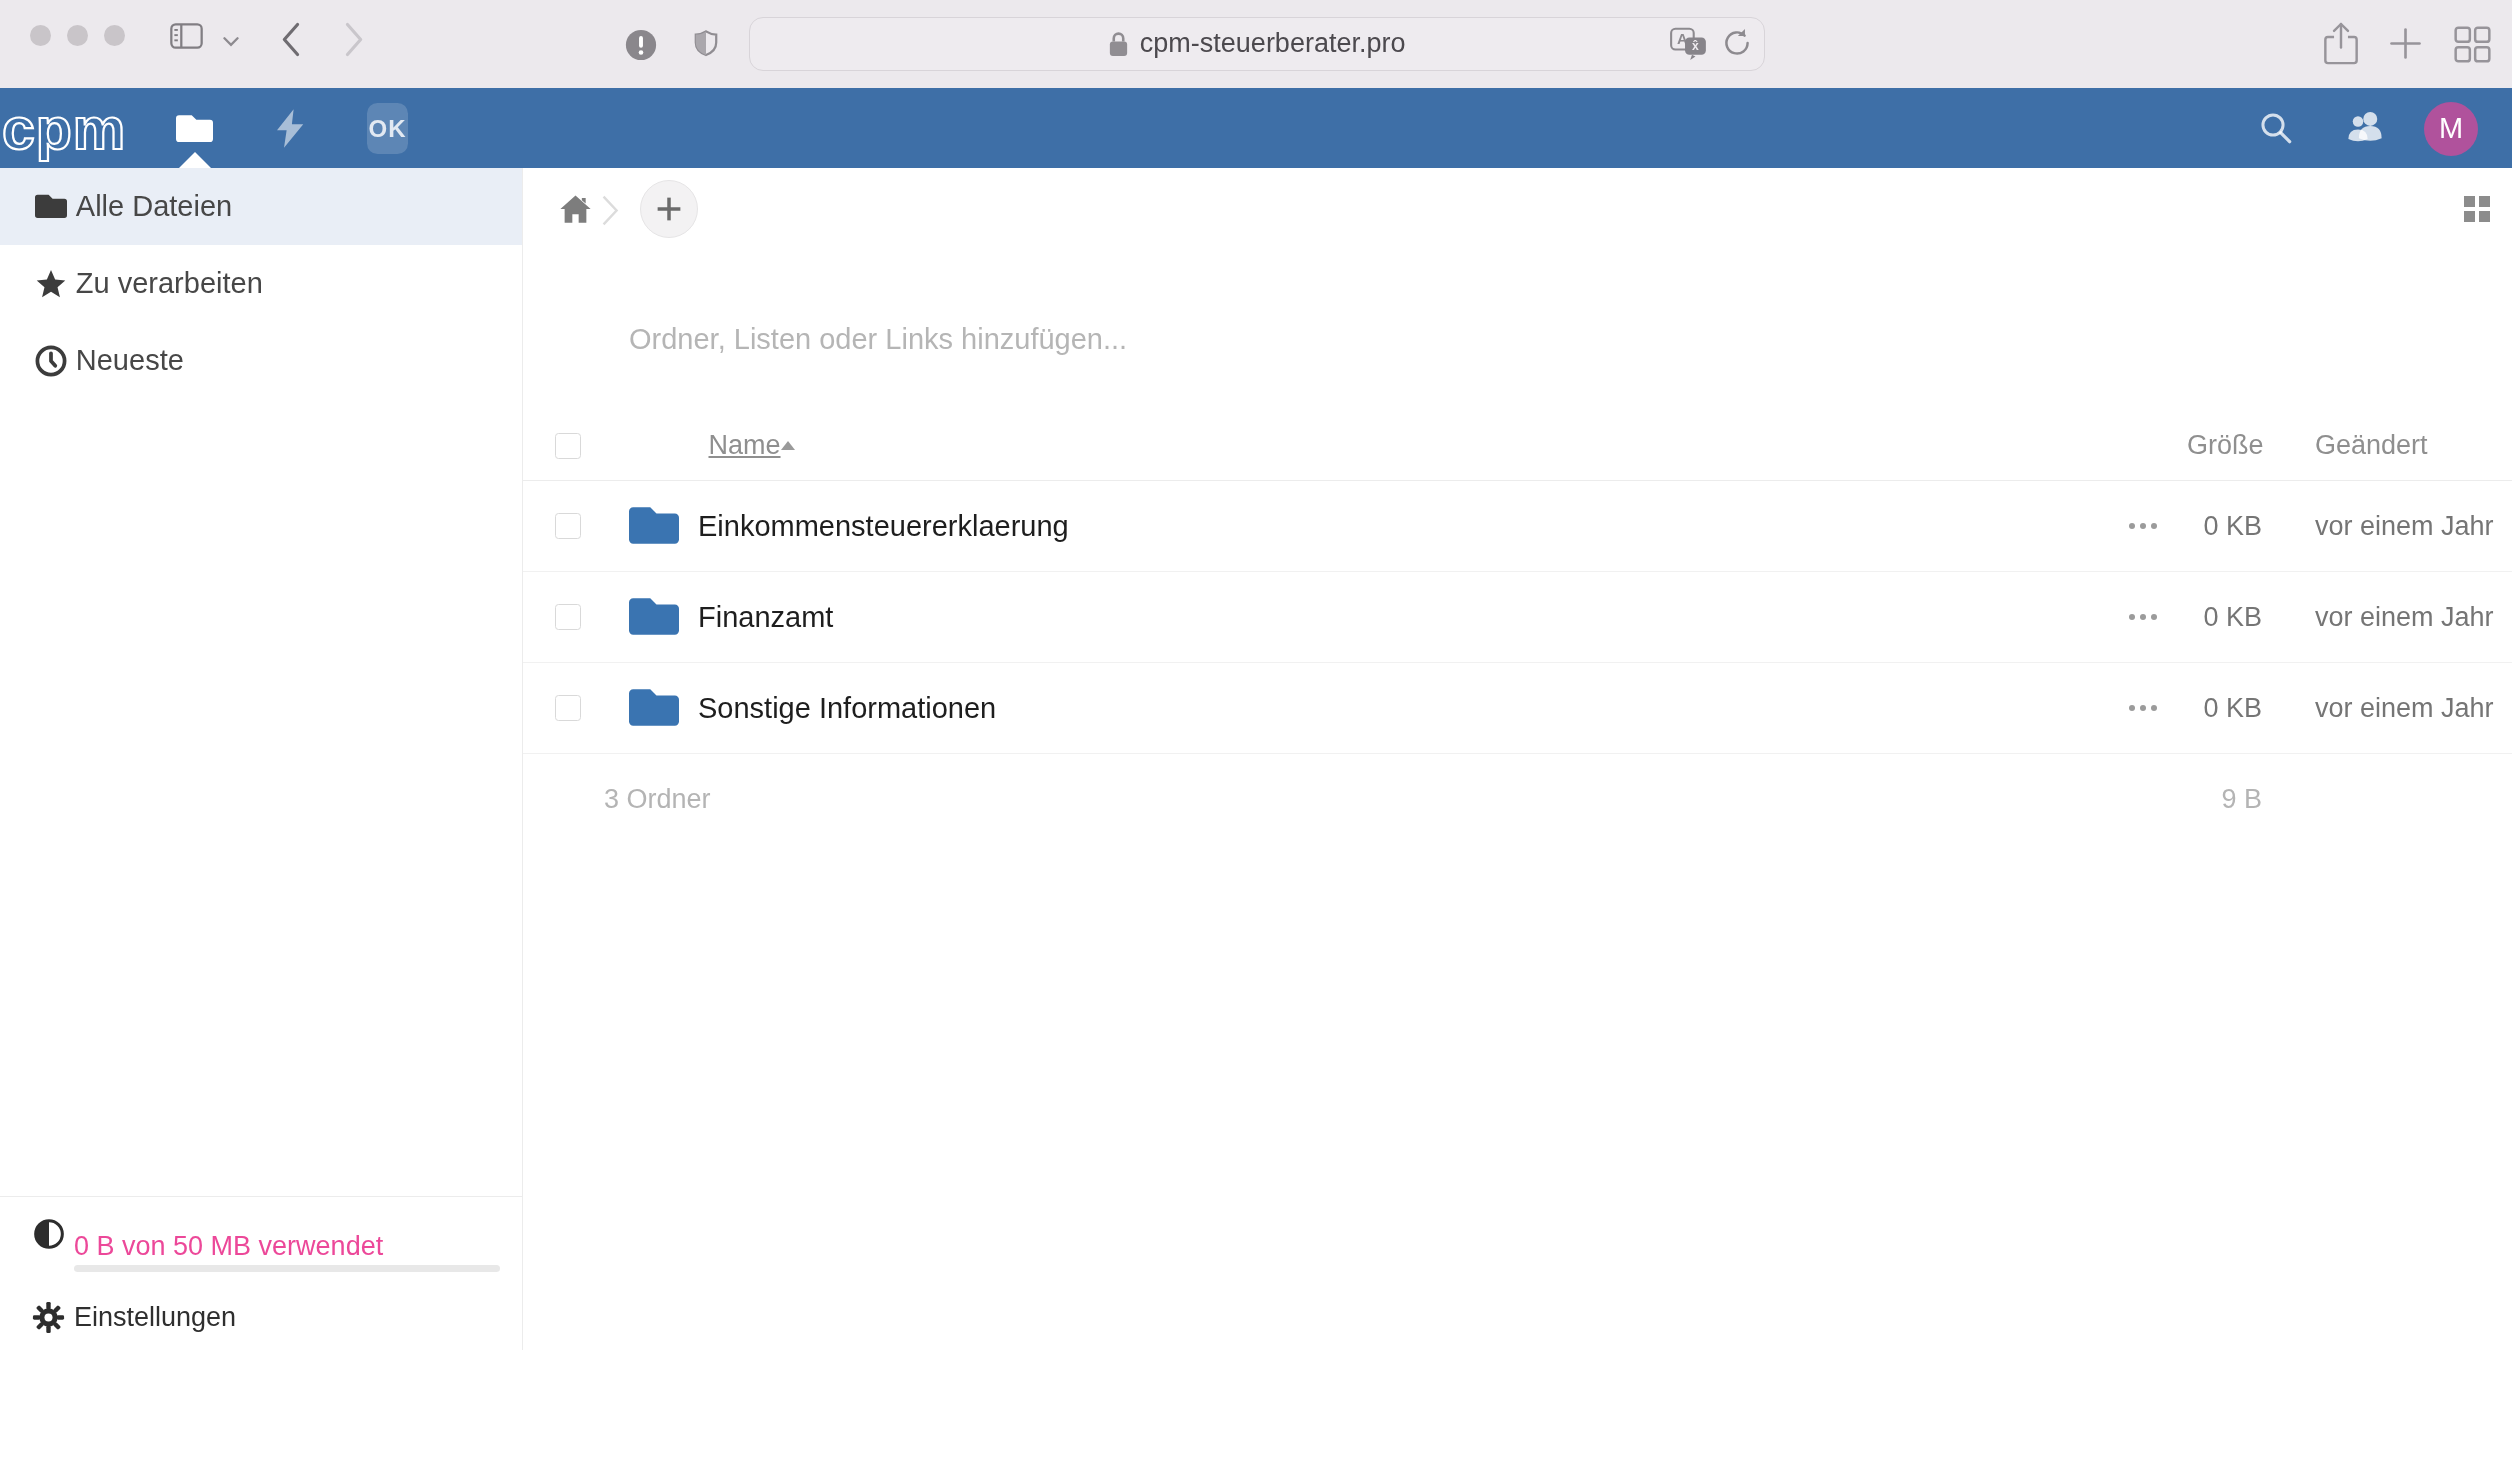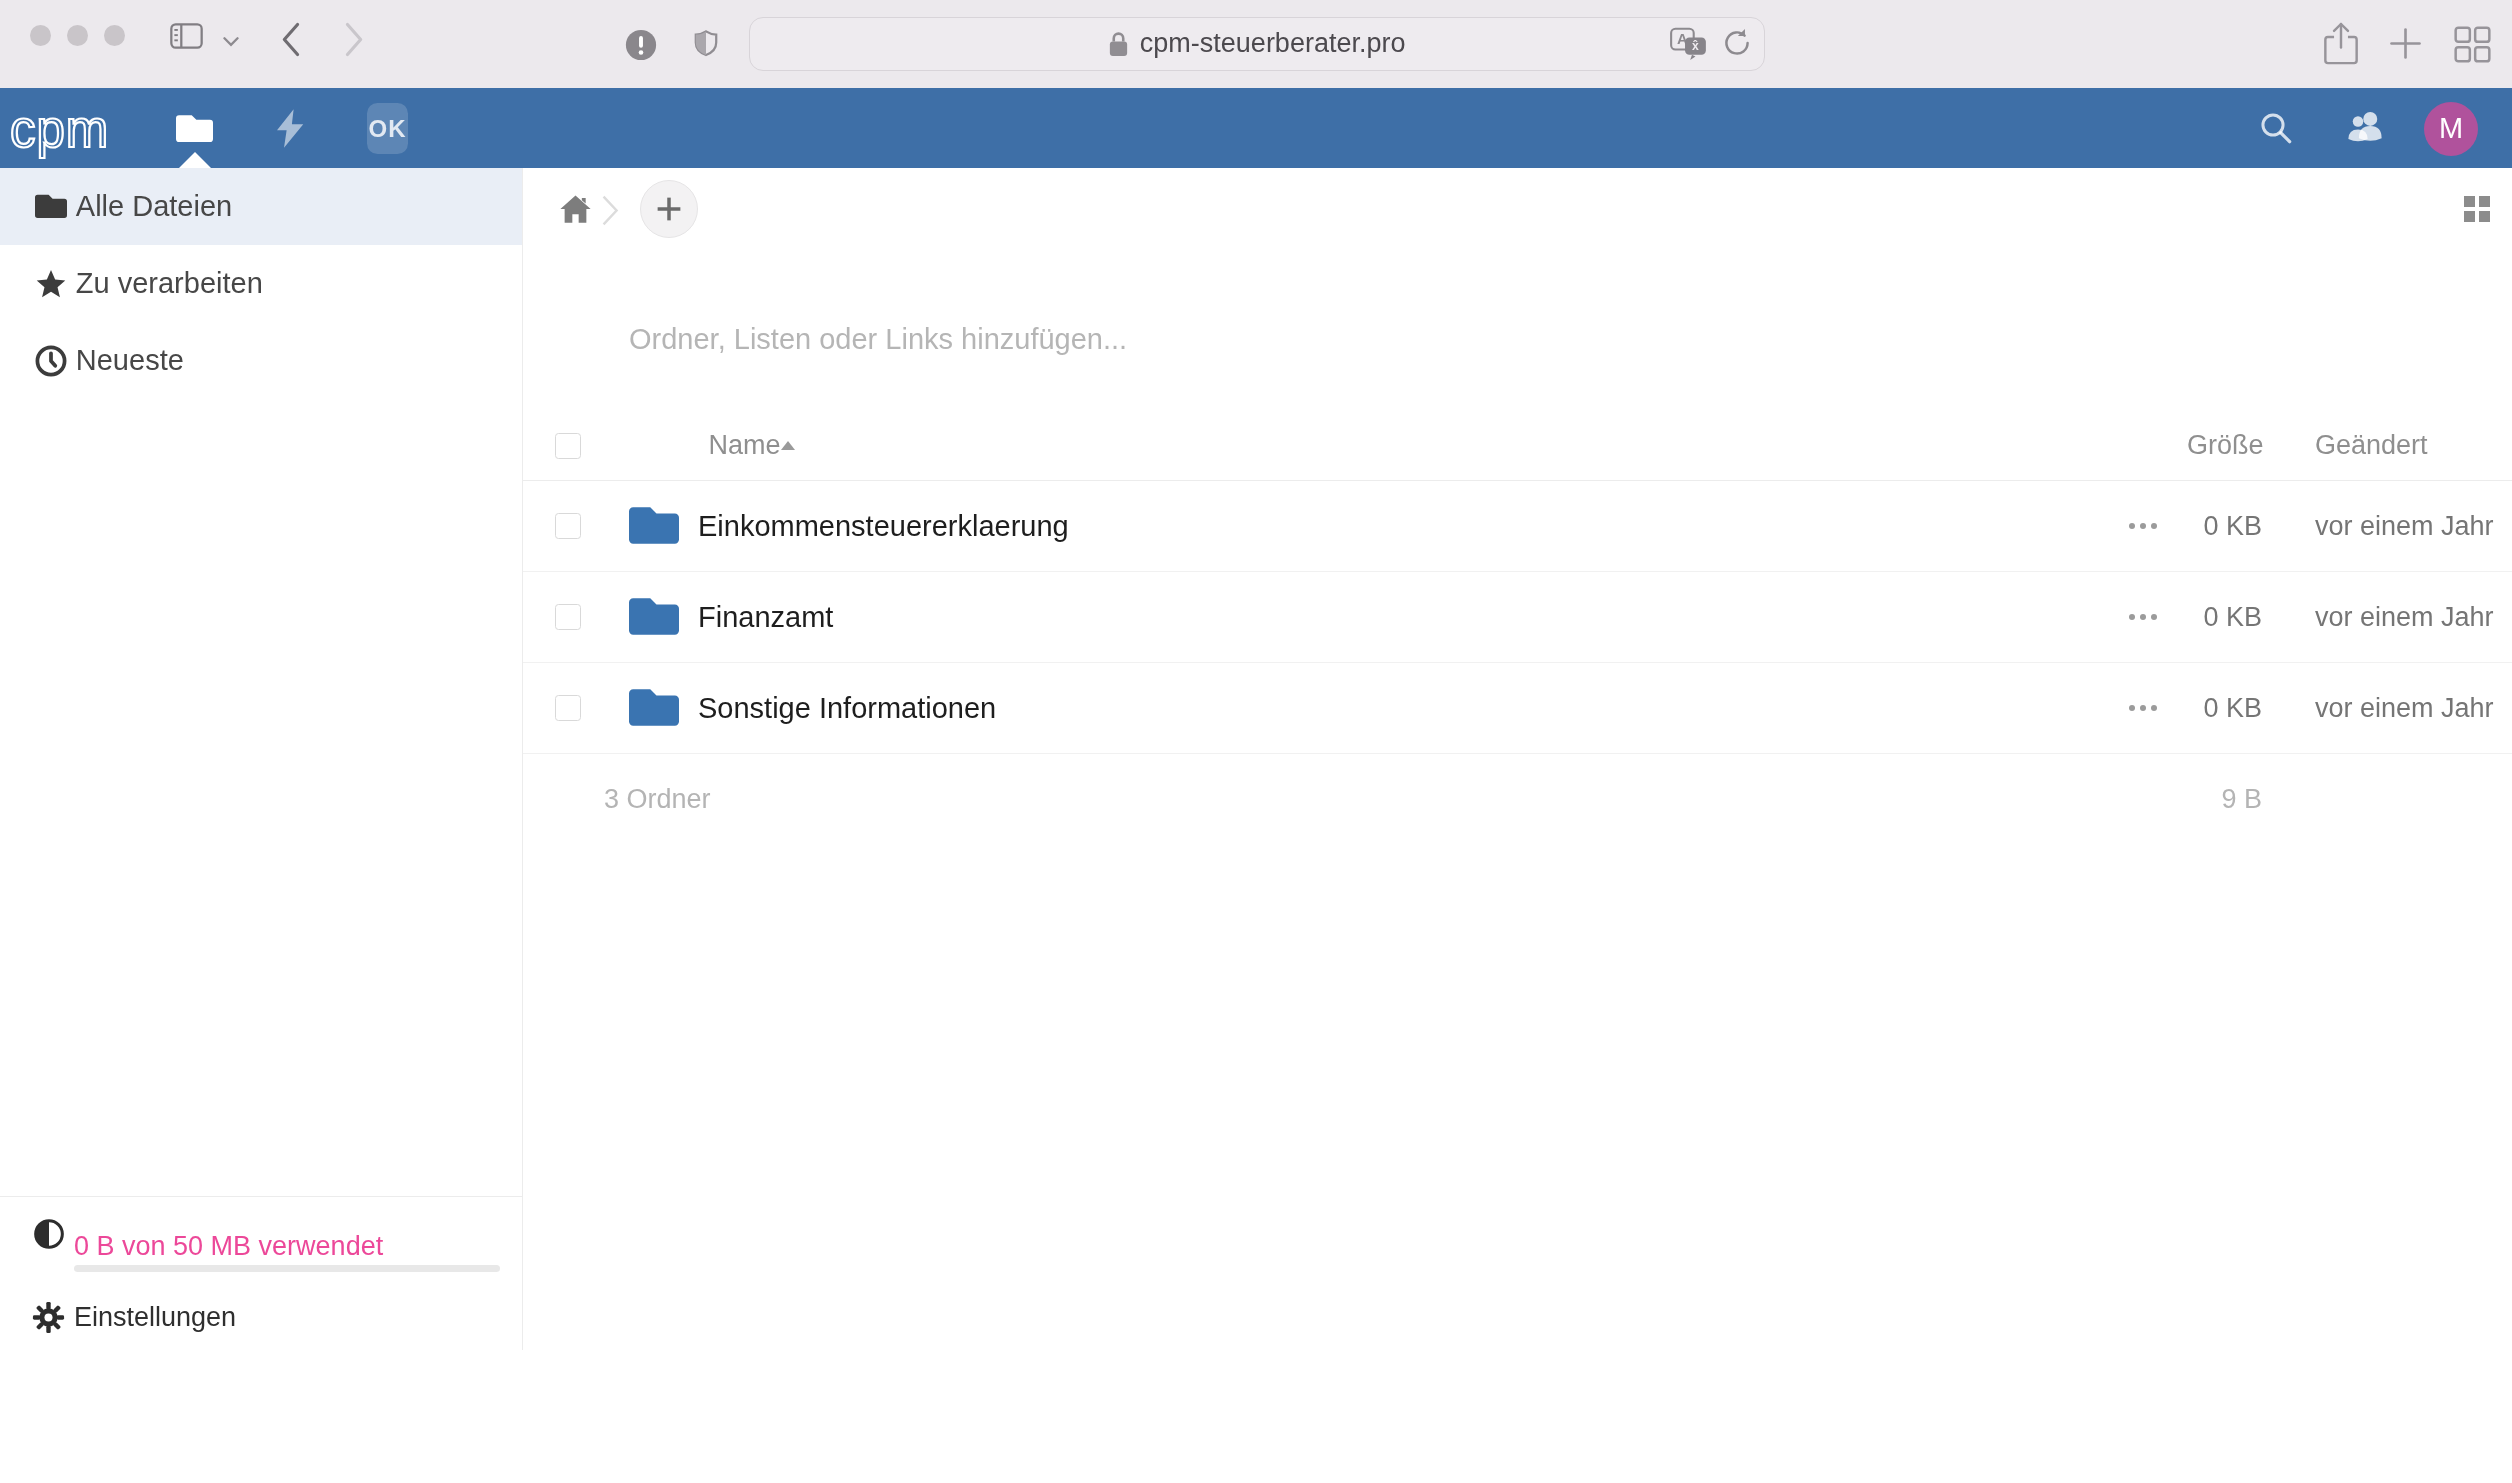--- a/index.html
+++ b/index.html
@@ -11,21 +11,21 @@
   .traffic { position:absolute; top:25.4px; left:30px; display:flex; gap:16px; }
   .traffic span { width:21px; height:21px; border-radius:50%; background:#c9c5c9; display:block; }
   .tb-btn { position:absolute; display:flex; align-items:center; justify-content:center; }
   .url-field { position:absolute; left:749px; top:16.6px; width:1016px; height:54px; background:#eeebef;
                border:1.8px solid #d8d4d9; border-radius:14px; display:flex; align-items:center; justify-content:center; gap:12.3px; }
   .url-text { font-size:27px; color:#4c494e; }
   .url-side { position:absolute; top:0; height:51px; display:flex; align-items:center; }
 
   
   .app-header { position:absolute; top:88px; left:0; width:100%; height:81px; background:#3e6fa7; }
-  .logo { position:absolute; left:10px; top:50%; transform:translateY(-50%); font-size:51px; font-weight:400;
+  .logo { position:absolute; left:2px; top:50%; transform:translateY(-50%); font-size:59px; font-weight:700;
           letter-spacing:0.9px; color:transparent; -webkit-text-stroke:2.2px #ffffff; line-height:1; }
   .appnav-item { position:absolute; top:0; height:81px; display:flex; align-items:center; justify-content:center; }
   .notch { position:absolute; bottom:0; width:0; height:0; border-left:17.5px solid transparent;
            border-right:17.5px solid transparent; border-bottom:17.5px solid #ffffff; }
   .ok-badge { width:51px; height:51px; border-radius:10.5px; background:rgba(255,255,255,.16); color:rgba(255,255,255,.82);
               font-size:24px; font-weight:700; display:flex; align-items:center; justify-content:center; letter-spacing:0.9px; }
   .avatar { width:54px; height:54px; border-radius:50%; background:#b0529c; color:#fff; font-size:29px;
             display:flex; align-items:center; justify-content:center; }
 
   
@@ -52,21 +52,21 @@
   .grid-toggle span { width:11.4px; height:11.4px; background:#8c8c8c; display:block; }
   .notes { margin-top:68px; padding-left:106px; font-size:29px; color:#b5b5b5; line-height:35px; }
 
   .ftable { margin-top:54px; }
   .trow-flex { display:flex; align-items:center; padding-left:32px; }
   .thead { height:70px; border-bottom:1.8px solid #ececec; color:#8f8f8f; font-size:27px; }
   .col-check { width:74px; display:flex; align-items:center; }
   .checkbox { width:26px; height:26px; border:1.8px solid #d9d9d9; border-radius:3.5px; background:#fff; cursor:pointer; }
   .col-icon { width:69px; display:flex; align-items:center; }
   .col-name { flex:1; display:flex; align-items:center; }
-  .thead .col-name { padding-left:10.5px; cursor:pointer; }
+  .thead .col-name { padding-left:10.5px; cursor:pointer;text-decoration:underline; }
   .sort-asc { width:0; height:0; border-left:7px solid transparent; border-right:7px solid transparent; border-bottom:9.6px solid #9a9a9a; }
   .col-actions { width:88px; display:flex; justify-content:center; }
   .dots { display:flex; gap:5.3px; cursor:pointer; padding:8.8px 0; }
   .dots span { width:6.1px; height:6.1px; border-radius:50%; background:#9b9b9b; display:block; }
   .col-size { width:75px; text-align:right; white-space:nowrap; }
   .thead .col-size { padding-right:35px; }
   .col-mod { width:197px; margin-left:53px; padding-right:29px; white-space:nowrap; }
   .trow { height:91px; border-bottom:1.8px solid #f1f1f1; cursor:pointer; }
   .trow .col-name { font-size:29px; color:#1e1e1e; }
   .trow .col-size, .trow .col-mod { font-size:27px; color:#757575; }

